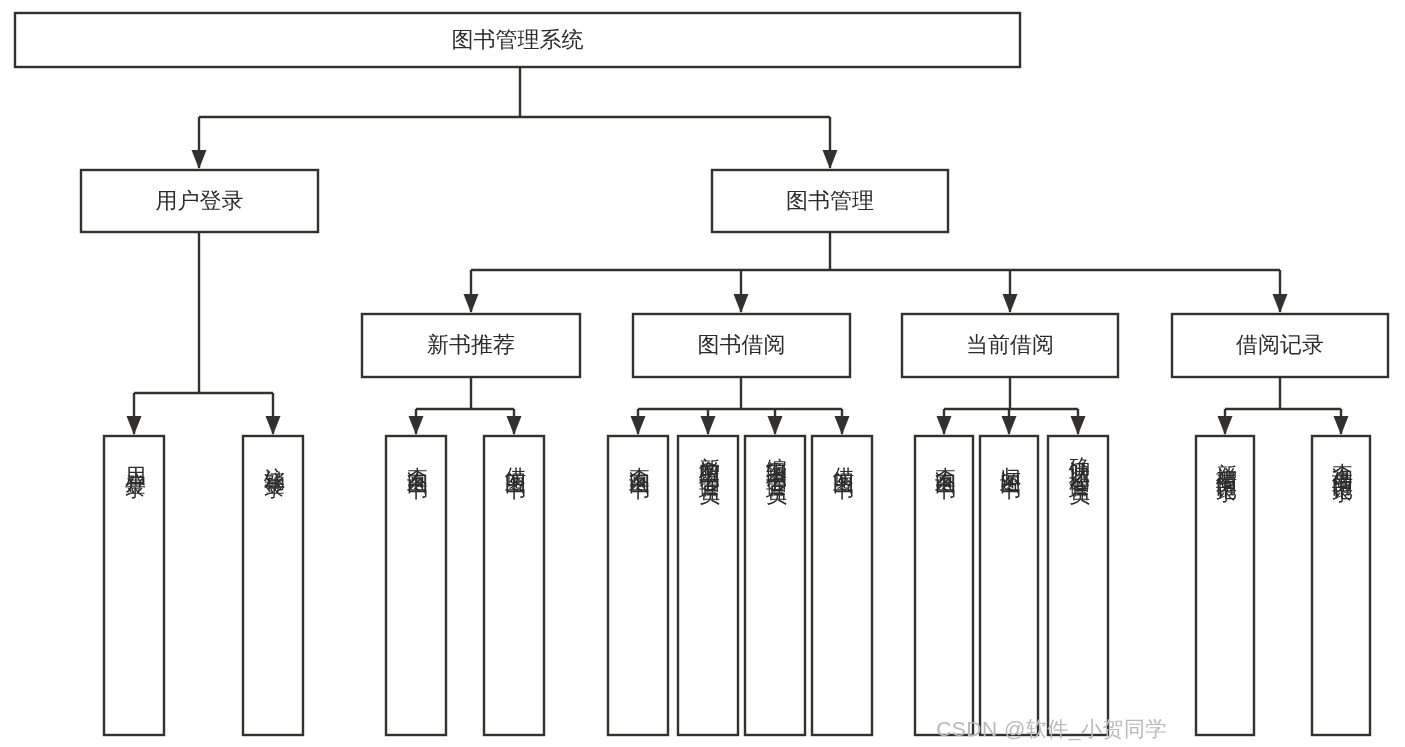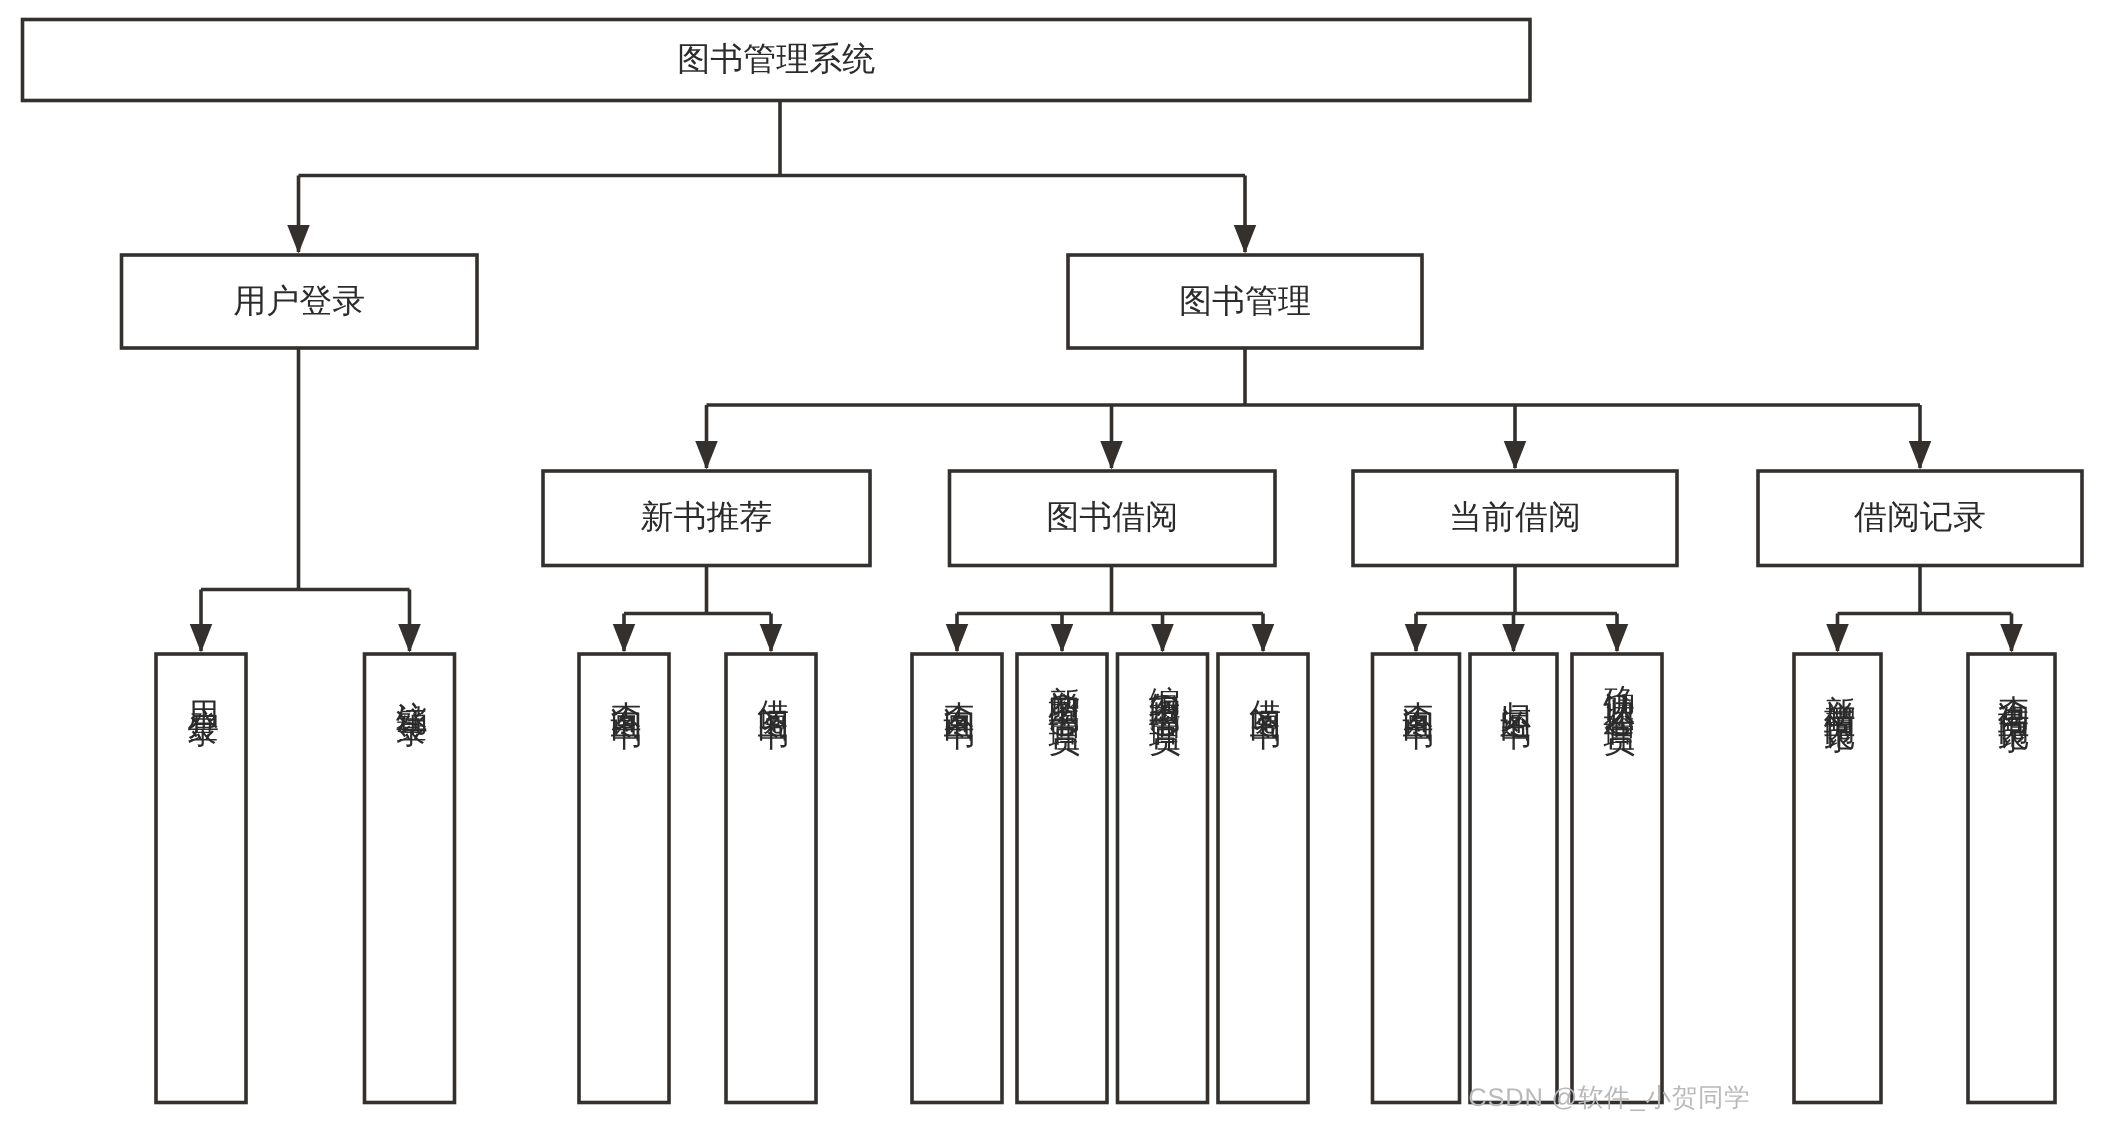--- a/index.html
+++ b/index.html
@@ -54,21 +54,21 @@
   }
   .arrow-head {
     fill: #33302e;
     stroke: none;
   }
   .watermark {
     position: absolute;
     right: 6px;
     bottom: 4px;
     font-family: "Liberation Sans", "DejaVu Sans", sans-serif;
-    font-size: 17px;
+    font-size: 21px;
     color: #b9b9b9;
     white-space: nowrap;
     letter-spacing: 0.5px;
     pointer-events: none;
   }
 </style>
 </head>
 <body>
 
 <div id="diagram-root">

